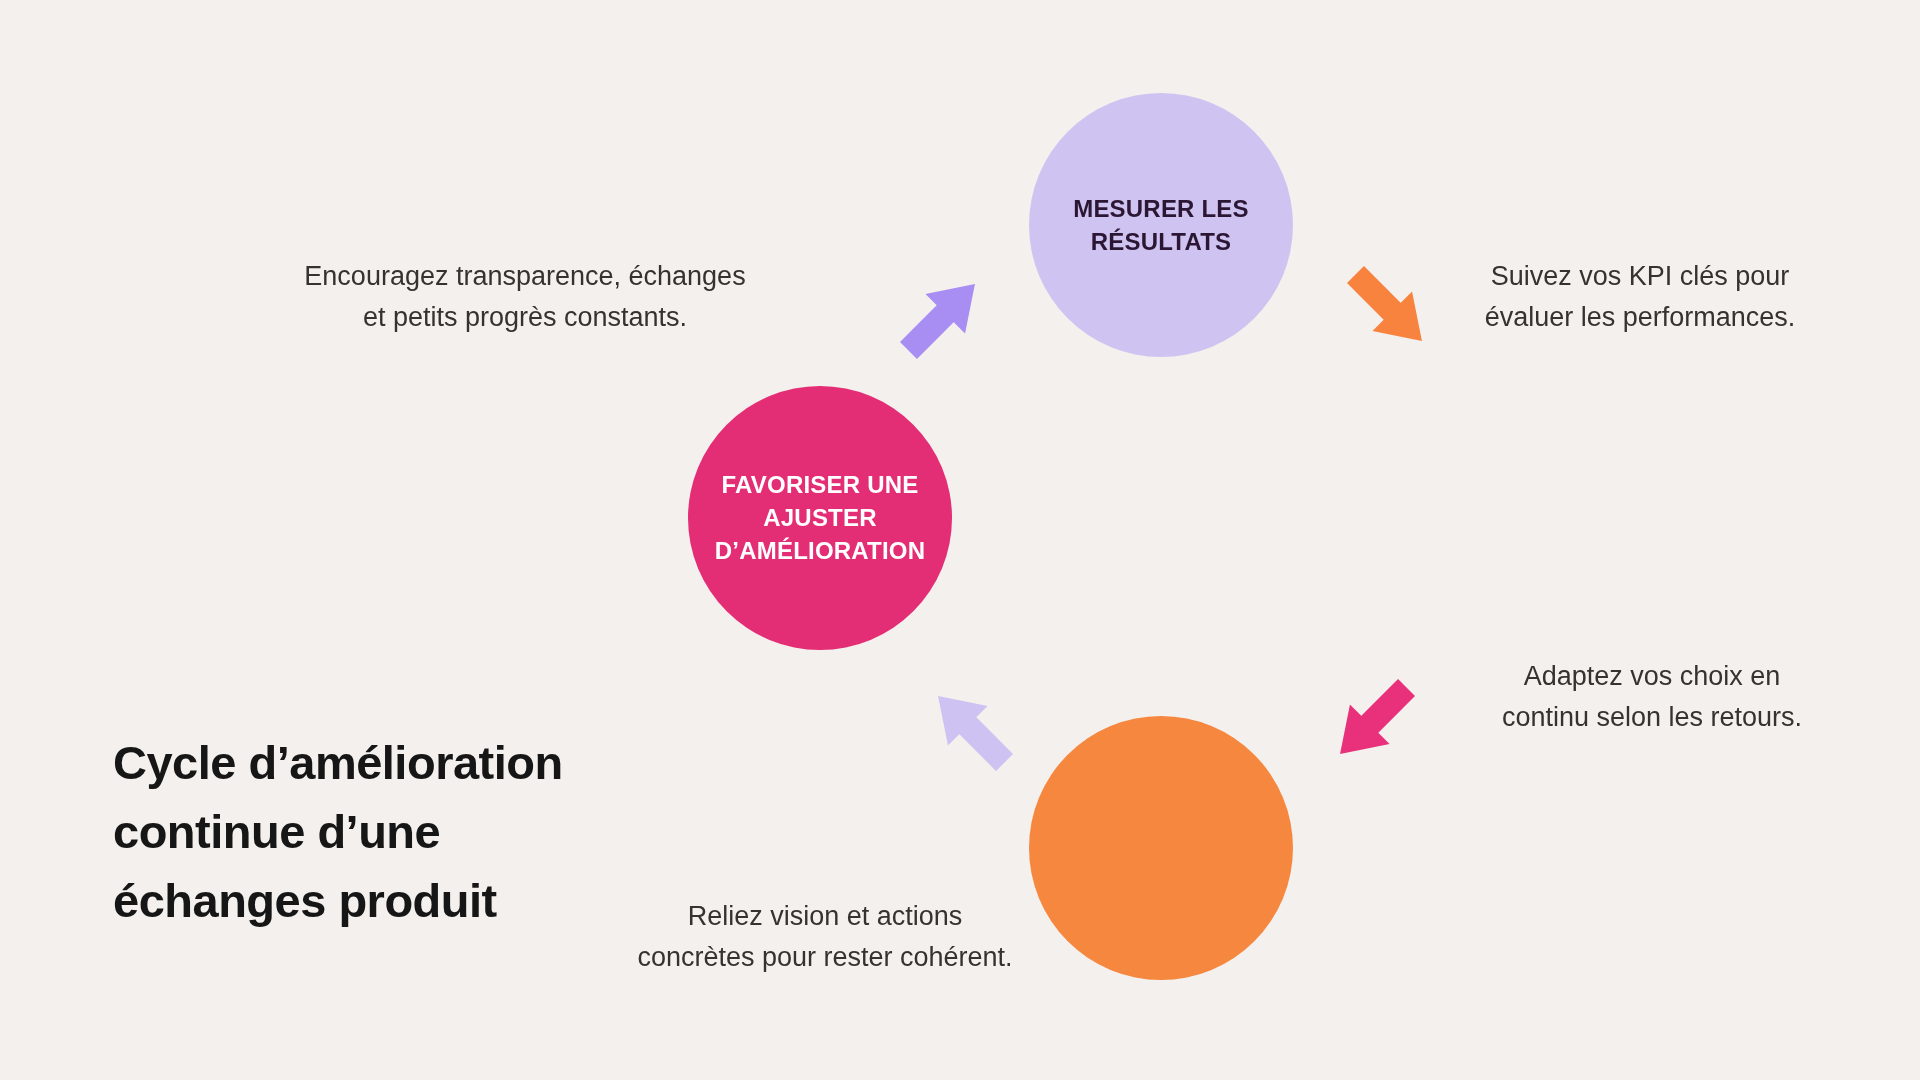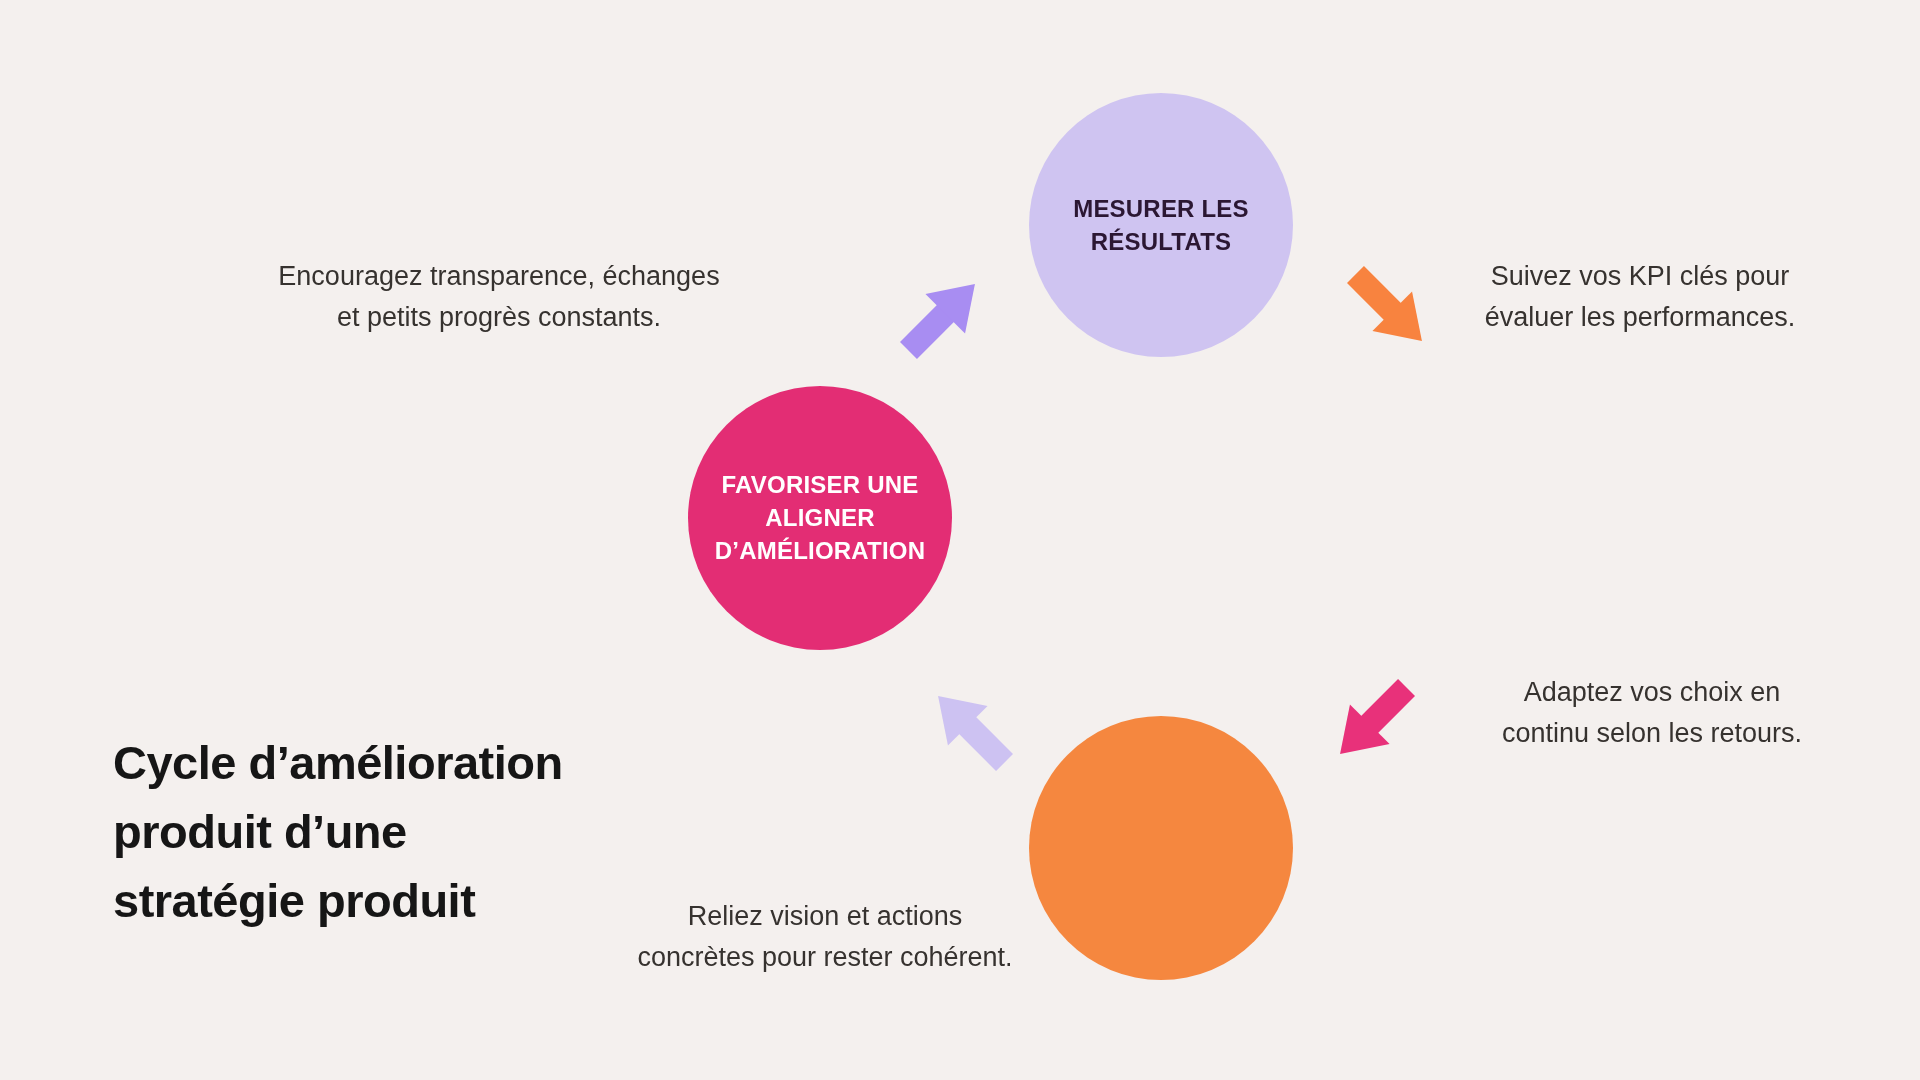--- a/index.html
+++ b/index.html
@@ -51,40 +51,40 @@
 
   .step-desc {
     position: absolute;
     text-align: center;
     font-size: 27px;
     line-height: 1.5;
     color: #36322f;
     white-space: pre-line;
   }
   .desc-mesurer   { left: 1440px; top: 256px; width: 400px; }
-  .desc-iterer    { left: 1452px; top: 672px; width: 400px; }
+  .desc-iterer    { left: 1452px; top: 656px; width: 400px; }
   .desc-aligner   { left:  570px; top: 896px; width: 510px; }
-  .desc-favoriser { left:  244px; top: 256px; width: 510px; }
+  .desc-favoriser { left:  270px; top: 256px; width: 510px; }
 
   .arrow {
     position: absolute;
     width: 104px;
     height: 104px;
   }
   .arrow-mesurer   { left:  889px; top: 266px; transform: rotate(-45deg); }
   .arrow-iterer    { left: 1336px; top: 255px; transform: rotate(45deg); }
   .arrow-aligner   { left: 1322px; top: 668px; transform: rotate(135deg); }
   .arrow-favoriser { left:  920px; top: 678px; transform: rotate(-135deg); }
 </style>
 </head>
 <body>
 
 <div class="stage" style="background: rgb(244, 240, 238);">
 
-  <h1 class="page-title" style="color: rgb(22, 22, 22);">Cycle d’amélioration produit d’une stratégie produit</h1>
+  <h1 class="page-title" style="color: rgb(22, 22, 22);">Cycle d’amélioration continue d’une échanges produit</h1>
 
   <div class="step-circle circle-mesurer">
     <svg width="264" height="264" viewBox="0 0 264 264">
       <circle cx="132" cy="132" r="132" fill="#cfc4f1"></circle>
     </svg>
     <div class="step-label" style="color: rgb(43, 23, 51);">MESURER LES
 RÉSULTATS</div>
   </div>
   <div class="step-desc desc-mesurer">Suivez vos KPI clés pour
 évaluer les performances.</div>
@@ -122,21 +122,21 @@
         <polygon points="58,24 100,52 58,80"></polygon>
       </g>
     </svg>
   </div>
 
   <div class="step-circle circle-favoriser">
     <svg width="264" height="264" viewBox="0 0 264 264">
       <circle cx="132" cy="132" r="132" fill="#e32d74"></circle>
     </svg>
     <div class="step-label" style="color: rgb(255, 255, 255);">FAVORISER UNE
-ALIGNER
+AJUSTER
 D’AMÉLIORATION</div>
   </div>
   <div class="step-desc desc-favoriser">Encouragez transparence, échanges
 et petits progrès constants.</div>
   <div class="arrow arrow-favoriser">
     <svg width="104" height="104" viewBox="0 0 104 104">
       <g fill="#cdc2f2">
         <rect x="6" y="40" width="54" height="24"></rect>
         <polygon points="58,24 100,52 58,80"></polygon>
       </g>

